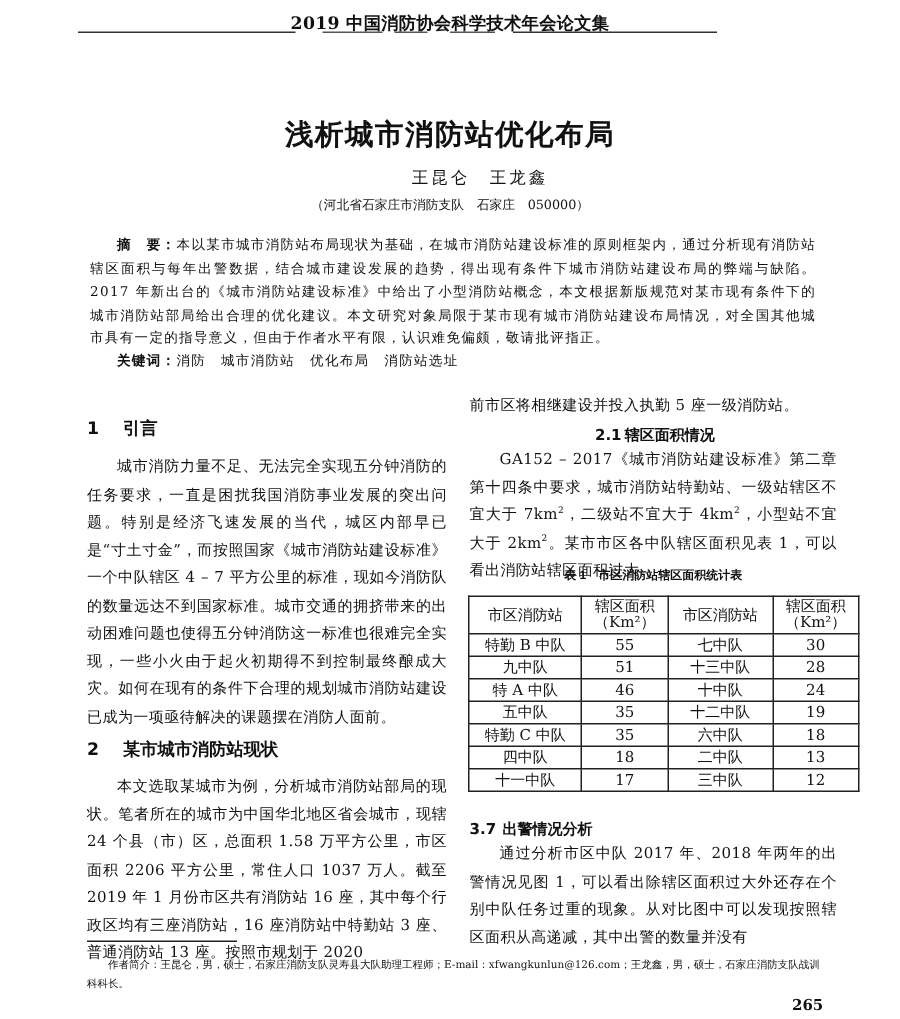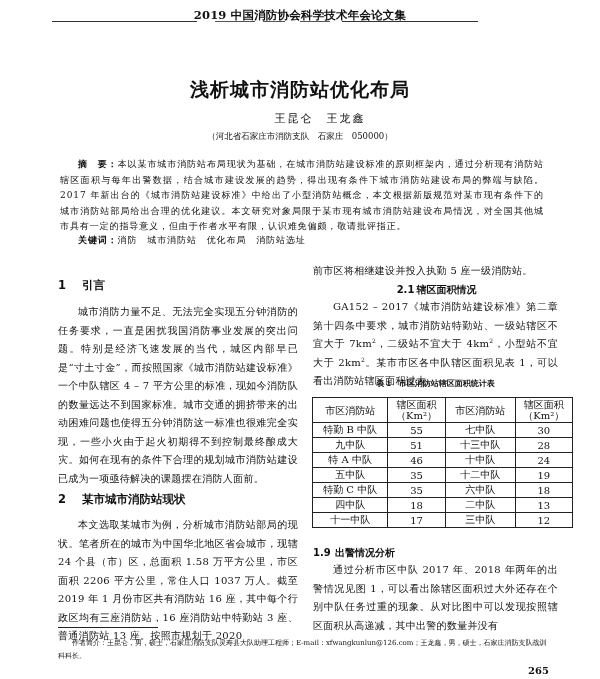--- a/index.html
+++ b/index.html
@@ -122,19 +122,19 @@
       <tr>
         <td>十一中队</td>
         <td>17</td>
         <td>三中队</td>
         <td>12</td>
       </tr>
     </tbody>
 </table>
 
 <div class="abs col-right h2" style="top:546px;">
-  <span class="num">1.9</span><span>出警情况分析</span>
+  <span class="num">3.7</span><span>出警情况分析</span>
 </div>
 <div class="abs col-right para indent" style="top:561px;">通过分析市区中队 2017 年、2018 年两年的出警情况见图 1，可以看出除辖区面积过大外还存在个别中队任务过重的现象。从对比图中可以发现按照辖区面积从高递减，其中出警的数量并没有</div>
 
 <div class="abs footnote-rule"></div>
 <div class="abs footnote">作者简介：王昆仑，男，硕士，石家庄消防支队灵寿县大队助理工程师；E-mail：xfwangkunlun@126.com；王龙鑫，男，硕士，石家庄消防支队战训科科长。</div>
 <div class="abs page-num">265</div>
 
 </body></html>

